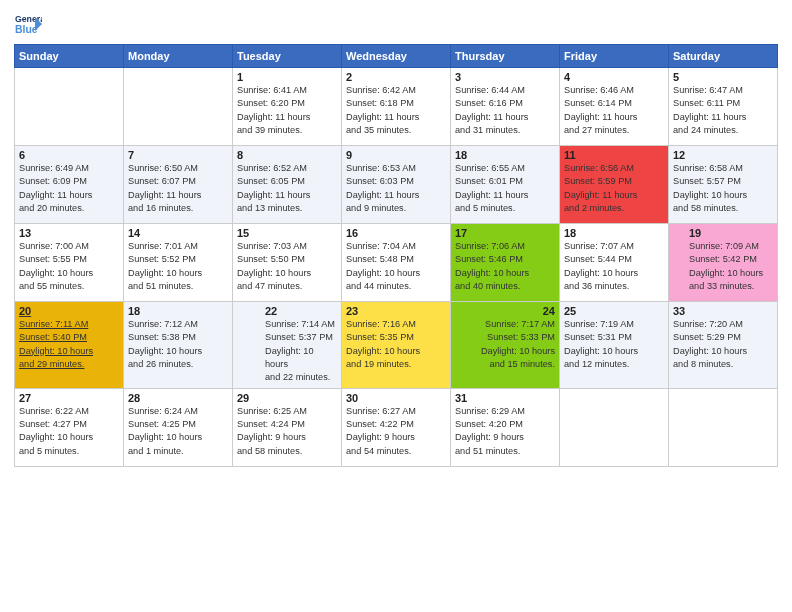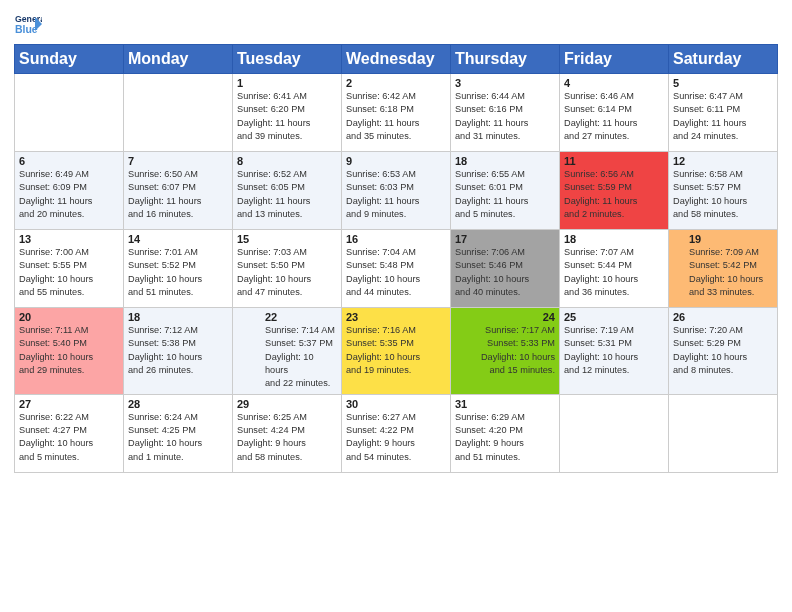--- a/index.html
+++ b/index.html
@@ -43,21 +43,21 @@
       color: #444;
     }
     table {
       width: 100%;
       border-collapse: collapse;
       table-layout: fixed;
     }
     th {
       background-color: #3a6bbf;
       color: #fff;
-      font-size: 16px;
+      font-size: 11px;
       font-weight: bold;
       padding: 5px 4px;
       text-align: left;
       border: 1px solid #2a5aaf;
     }
     td {
       border: 1px solid #ccc;
       vertical-align: top;
       padding: 3px 4px;
       font-size: 9.2px;
@@ -182,35 +182,35 @@
             <div class="day-info">Sunrise: 7:01 AM<br>Sunset: 5:52 PM<br>Daylight: 10 hours<br>and 51 minutes.</div>
           </td>
           <td style="background-color: rgb(255, 255, 255);">
             <span class="day-num">15</span>
             <div class="day-info">Sunrise: 7:03 AM<br>Sunset: 5:50 PM<br>Daylight: 10 hours<br>and 47 minutes.</div>
           </td>
           <td style="background-color: rgb(255, 255, 255);">
             <span class="day-num">16</span>
             <div class="day-info">Sunrise: 7:04 AM<br>Sunset: 5:48 PM<br>Daylight: 10 hours<br>and 44 minutes.</div>
           </td>
-          <td style="background-color: #a3a3a3; margin-top: 36px;">
+          <td style="background-color: #84cc16; margin-top: 36px;">
             <span class="day-num">17</span>
             <div class="day-info">Sunrise: 7:06 AM<br>Sunset: 5:46 PM<br>Daylight: 10 hours<br>and 40 minutes.</div>
           </td>
           <td style="background-color: rgb(255, 255, 255);">
             <span class="day-num">18</span>
             <div class="day-info">Sunrise: 7:07 AM<br>Sunset: 5:44 PM<br>Daylight: 10 hours<br>and 36 minutes.</div>
           </td>
-          <td style="background-color: #fdba74; padding-left: 20px;">
+          <td style="background-color: #f9a8d4; padding-left: 20px;">
             <span class="day-num">19</span>
             <div class="day-info">Sunrise: 7:09 AM<br>Sunset: 5:42 PM<br>Daylight: 10 hours<br>and 33 minutes.</div>
           </td>
         </tr>
         <tr>
-          <td style="background-color: #fca5a5;">
+          <td style="background-color: #eab308; text-decoration: underline;">
             <span class="day-num">20</span>
             <div class="day-info">Sunrise: 7:11 AM<br>Sunset: 5:40 PM<br>Daylight: 10 hours<br>and 29 minutes.</div>
           </td>
           <td style="background-color: rgb(240, 244, 250);">
             <span class="day-num">18</span>
             <div class="day-info">Sunrise: 7:12 AM<br>Sunset: 5:38 PM<br>Daylight: 10 hours<br>and 26 minutes.</div>
           </td>
           <td style="background-color: rgb(240, 244, 250); padding-left: 32px;">
             <span class="day-num">22</span>
             <div class="day-info">Sunrise: 7:14 AM<br>Sunset: 5:37 PM<br>Daylight: 10 hours<br>and 22 minutes.</div>
@@ -221,21 +221,21 @@
           </td>
           <td style="background-color: #84cc16; text-align: right;">
             <span class="day-num">24</span>
             <div class="day-info">Sunrise: 7:17 AM<br>Sunset: 5:33 PM<br>Daylight: 10 hours<br>and 15 minutes.</div>
           </td>
           <td style="background-color: rgb(240, 244, 250);">
             <span class="day-num">25</span>
             <div class="day-info">Sunrise: 7:19 AM<br>Sunset: 5:31 PM<br>Daylight: 10 hours<br>and 12 minutes.</div>
           </td>
           <td style="background-color: rgb(240, 244, 250);">
-            <span class="day-num">26</span>
+            <span class="day-num">33</span>
             <div class="day-info">Sunrise: 7:20 AM<br>Sunset: 5:29 PM<br>Daylight: 10 hours<br>and 8 minutes.</div>
           </td>
         </tr>
         <tr>
           <td style="background-color: rgb(255, 255, 255); margin-top: 38px;">
             <span class="day-num">27</span>
             <div class="day-info">Sunrise: 6:22 AM<br>Sunset: 4:27 PM<br>Daylight: 10 hours<br>and 5 minutes.</div>
           </td>
           <td style="background-color: rgb(255, 255, 255);">
             <span class="day-num">28</span>

